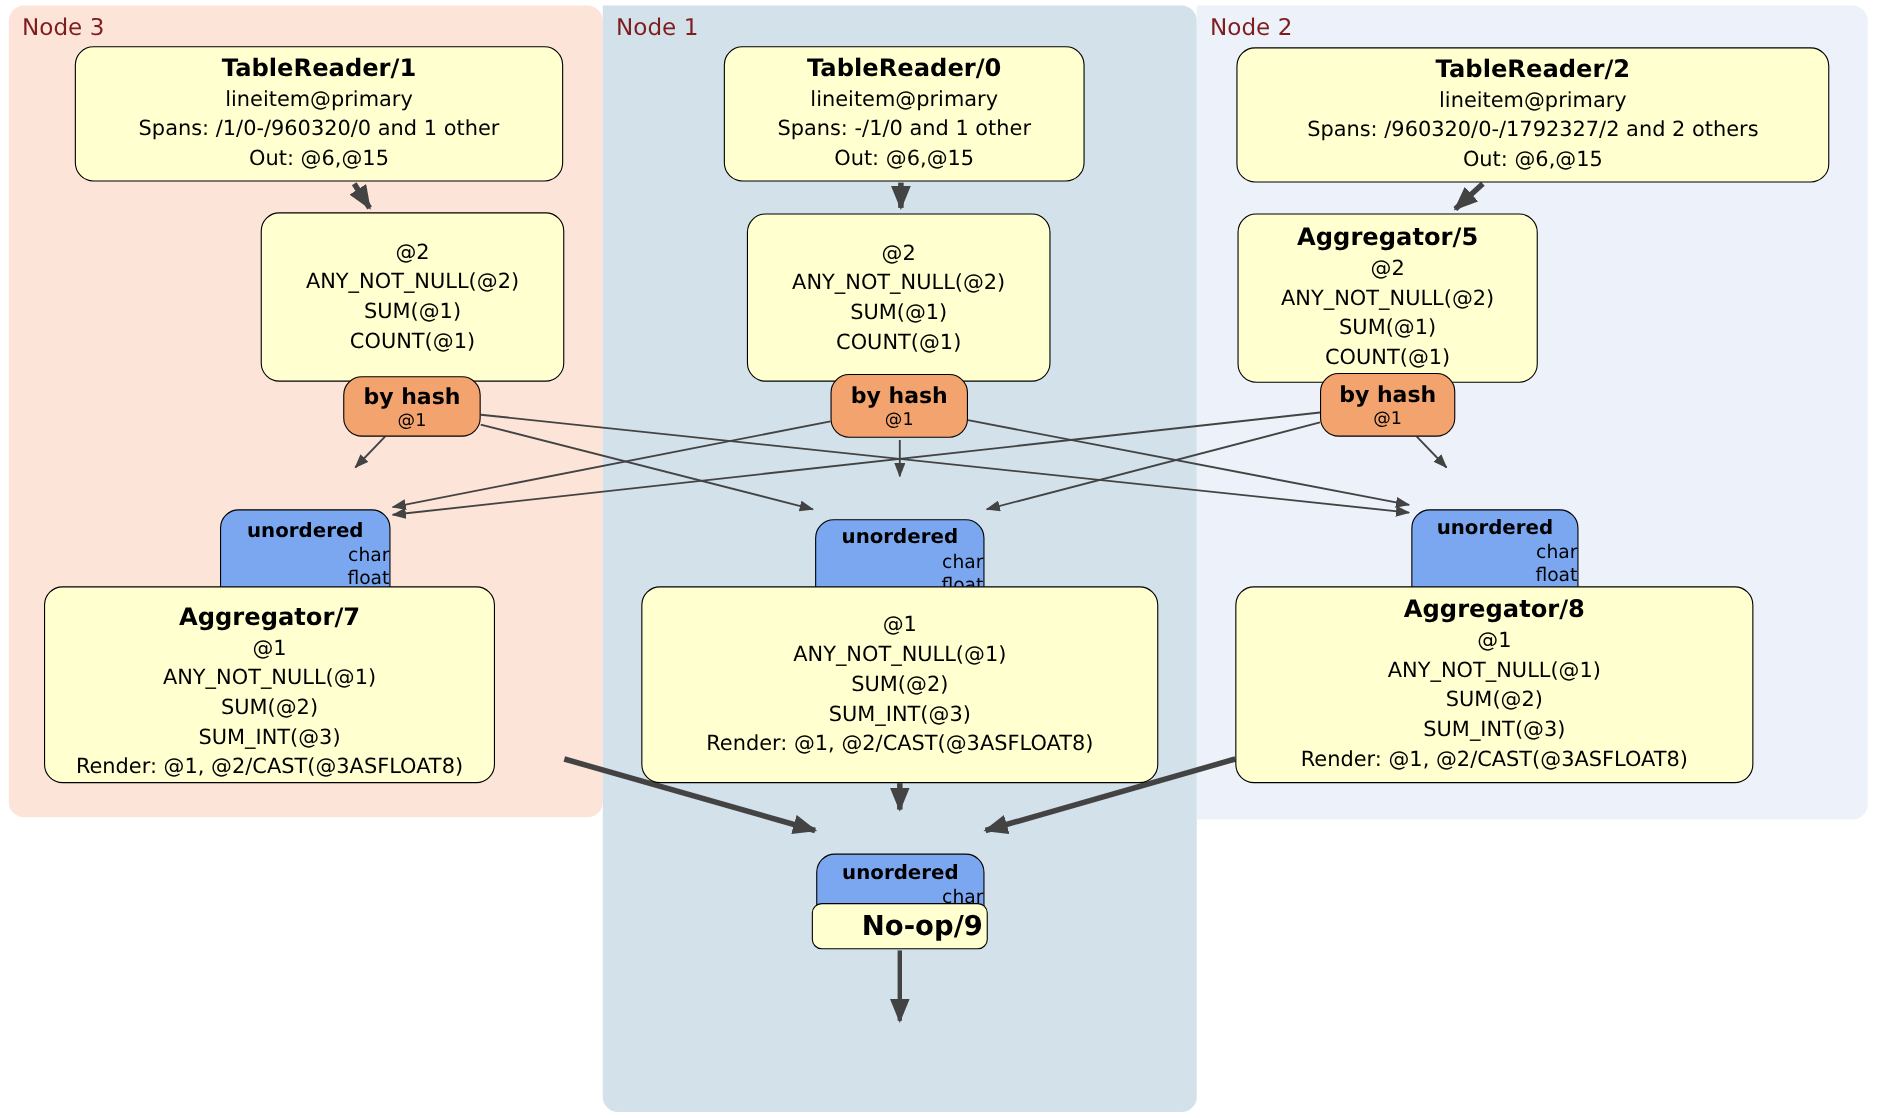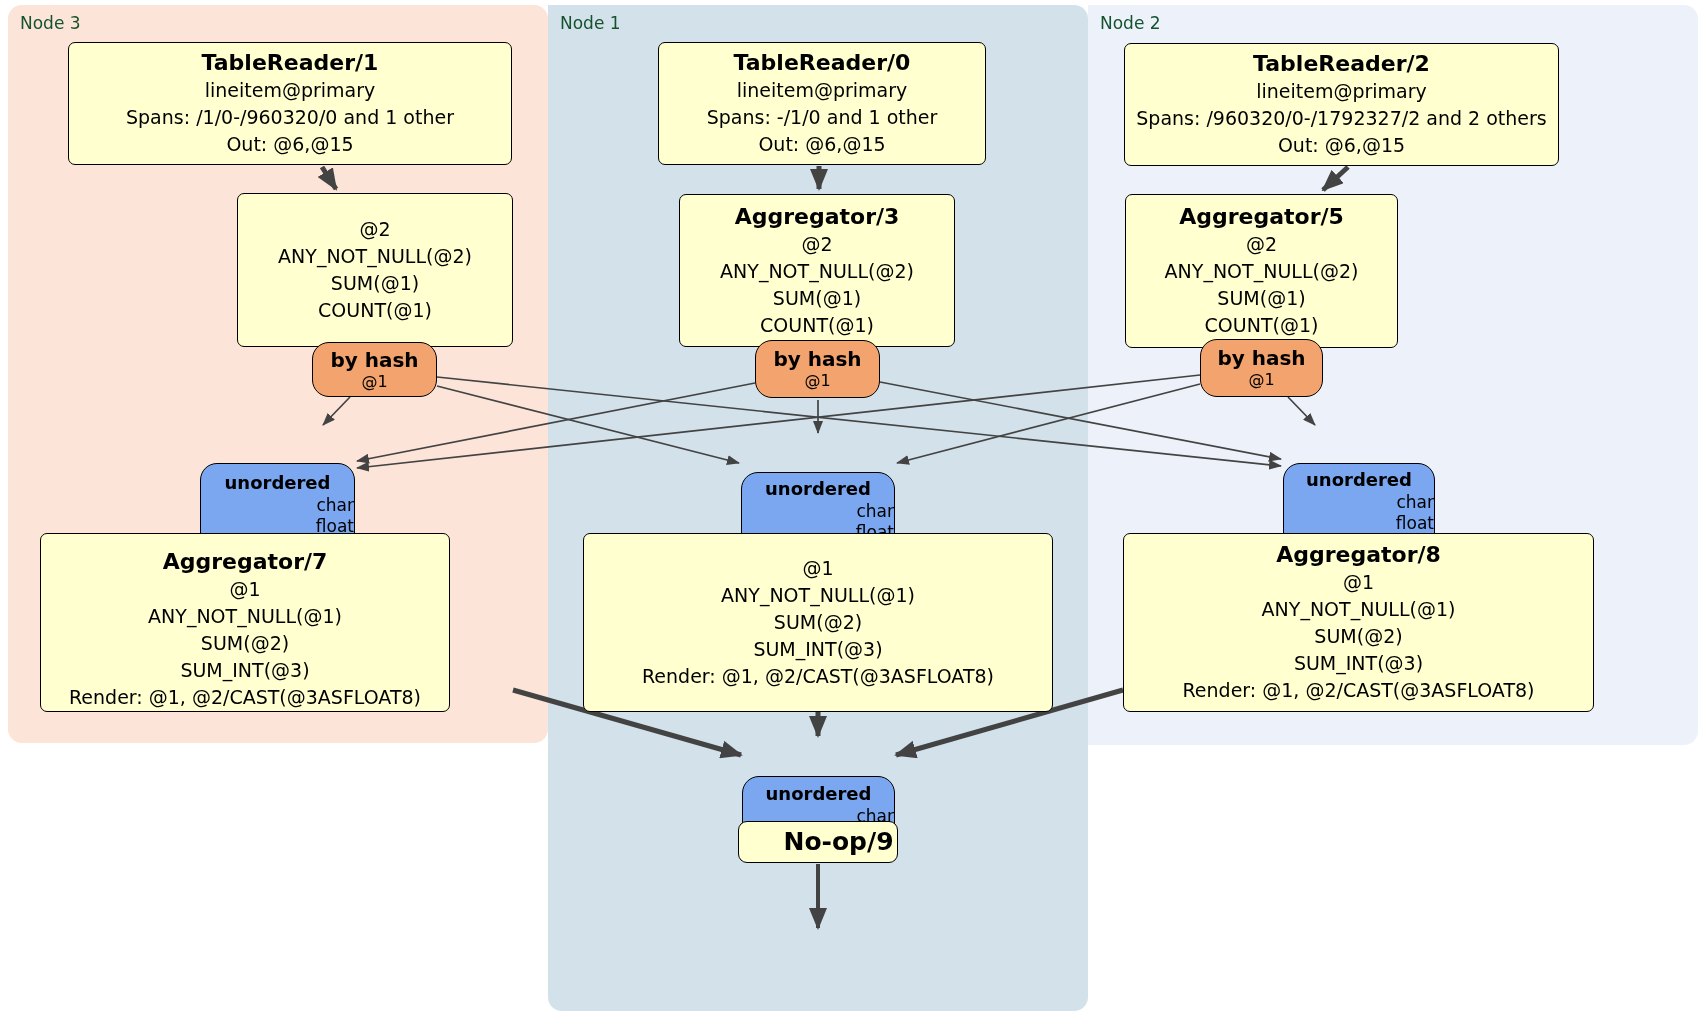--- a/index.html
+++ b/index.html
@@ -9,50 +9,50 @@
   }
   html,body{margin:0;padding:0;background:#ffffff;}
   .canvas{
     position:relative; width:1706px; height:1016px; background:#ffffff;
     font-family:"DejaVu Sans","Liberation Sans",sans-serif; overflow:hidden;
   }
   .region{position:absolute; border-radius:14px;}
   #rg-node3{left:8px;  top:5px; width:540px;  height:738px;  background:var(--node3_bg);}
   #rg-node1{left:548px; top:5px; width:540px;  height:1006px; background:var(--node1_bg); border-radius:0 14px 14px 14px;}
   #rg-node2{left:1088px;top:5px; width:610px;  height:740px;  background:var(--node2_bg); border-radius:0 14px 14px 0;}
-  .rlabel{padding:8px 0 0 12px; font-size:17px; color:#14532d;}
+  .rlabel{padding:8px 0 0 12px; font-size:21px; color:#7f1d1d;}
 
   svg.edges{position:absolute; left:0; top:0; z-index:1;}
   .e{stroke:var(--edge); stroke-width:1.7px; fill:none;}
   .t{stroke:var(--edge); stroke-width:5px; fill:none;}
   .t2{stroke:var(--edge); stroke-width:4px; fill:none;}
   .mfill{fill:var(--edge);}
 
   .pbox,.router,.sync,.term{
     position:absolute; z-index:2; box-sizing:border-box; text-align:center;
     border:1.6px solid var(--border); display:flex; flex-direction:column; justify-content:center;
   }
-  .pbox{background:var(--processor_bg); border-radius:7px;}
+  .pbox{background:var(--processor_bg); border-radius:17px;}
   .pbox .title{font-weight:bold; font-size:22px; line-height:28px; white-space:nowrap;}
   .pbox .ln{font-size:19px; line-height:27px; white-space:nowrap;}
 
   .router{background:var(--router_bg); border-radius:17px;}
   .router .title{font-weight:bold; font-size:20px; line-height:24px;}
   .router .ln{font-size:16px; line-height:20px;}
 
   .sync{background:var(--sync_bg); border-radius:17px;margin-top:36px;}
   .sync .title{font-weight:bold; font-size:18px; line-height:24px;}
   .sync .ln{font-size:17px; line-height:21px;text-align:right;}
 
   .term{background:var(--processor_bg); border-radius:9px;padding-left:41px;}
   .term .title{font-weight:bold; font-size:25px; line-height:30px; white-space:nowrap;}
 
   #tr1 {left:68px;   top:42px;  width:444px; height:123px;}
   #tr0 {left:658px;  top:42px;  width:328px; height:123px;}
-  #tr2 {left:1124px; top:43px;  width:435px; height:123px;text-align:center;}
+  #tr2 {left:1124px; top:43px;  width:539px; height:123px;text-align:center;}
   #agg4{left:237px;  top:193px; width:276px; height:154px;}
   #agg3{left:679px;  top:194px; width:276px; height:153px;}
   #agg5{left:1125px; top:194px; width:273px; height:154px;}
   #h3  {left:312px;  top:342px; width:125px; height:55px;}
   #h1  {left:755px;  top:340px; width:125px; height:58px;}
   #h2  {left:1200px; top:339px; width:123px; height:58px;}
   #u3  {left:200px;  top:427px; width:155px; height:103px;}
   #u1  {left:741px;  top:436px; width:154px; height:97px;}
   #u2  {left:1283px; top:427px; width:152px; height:97px;}
   #agg7{left:40px;   top:533px; width:410px; height:179px;justify-content:flex-end;}
@@ -119,21 +119,20 @@
     <div class="ln">COUNT(@1)</div>
   </div>
 
   <div class="pbox" id="tr0">
     <div class="title">TableReader/0</div>
     <div class="ln">lineitem@primary</div>
     <div class="ln">Spans: -/1/0 and 1 other</div>
     <div class="ln">Out: @6,@15</div>
   </div>
   <div class="pbox" id="agg3">
-    <div class="title">Aggregator/3</div>
     <div class="ln">@2</div>
     <div class="ln">ANY_NOT_NULL(@2)</div>
     <div class="ln">SUM(@1)</div>
     <div class="ln">COUNT(@1)</div>
   </div>
 
   <div class="pbox" id="tr2">
     <div class="title">TableReader/2</div>
     <div class="ln">lineitem@primary</div>
     <div class="ln">Spans: /960320/0-/1792327/2 and 2 others</div>

